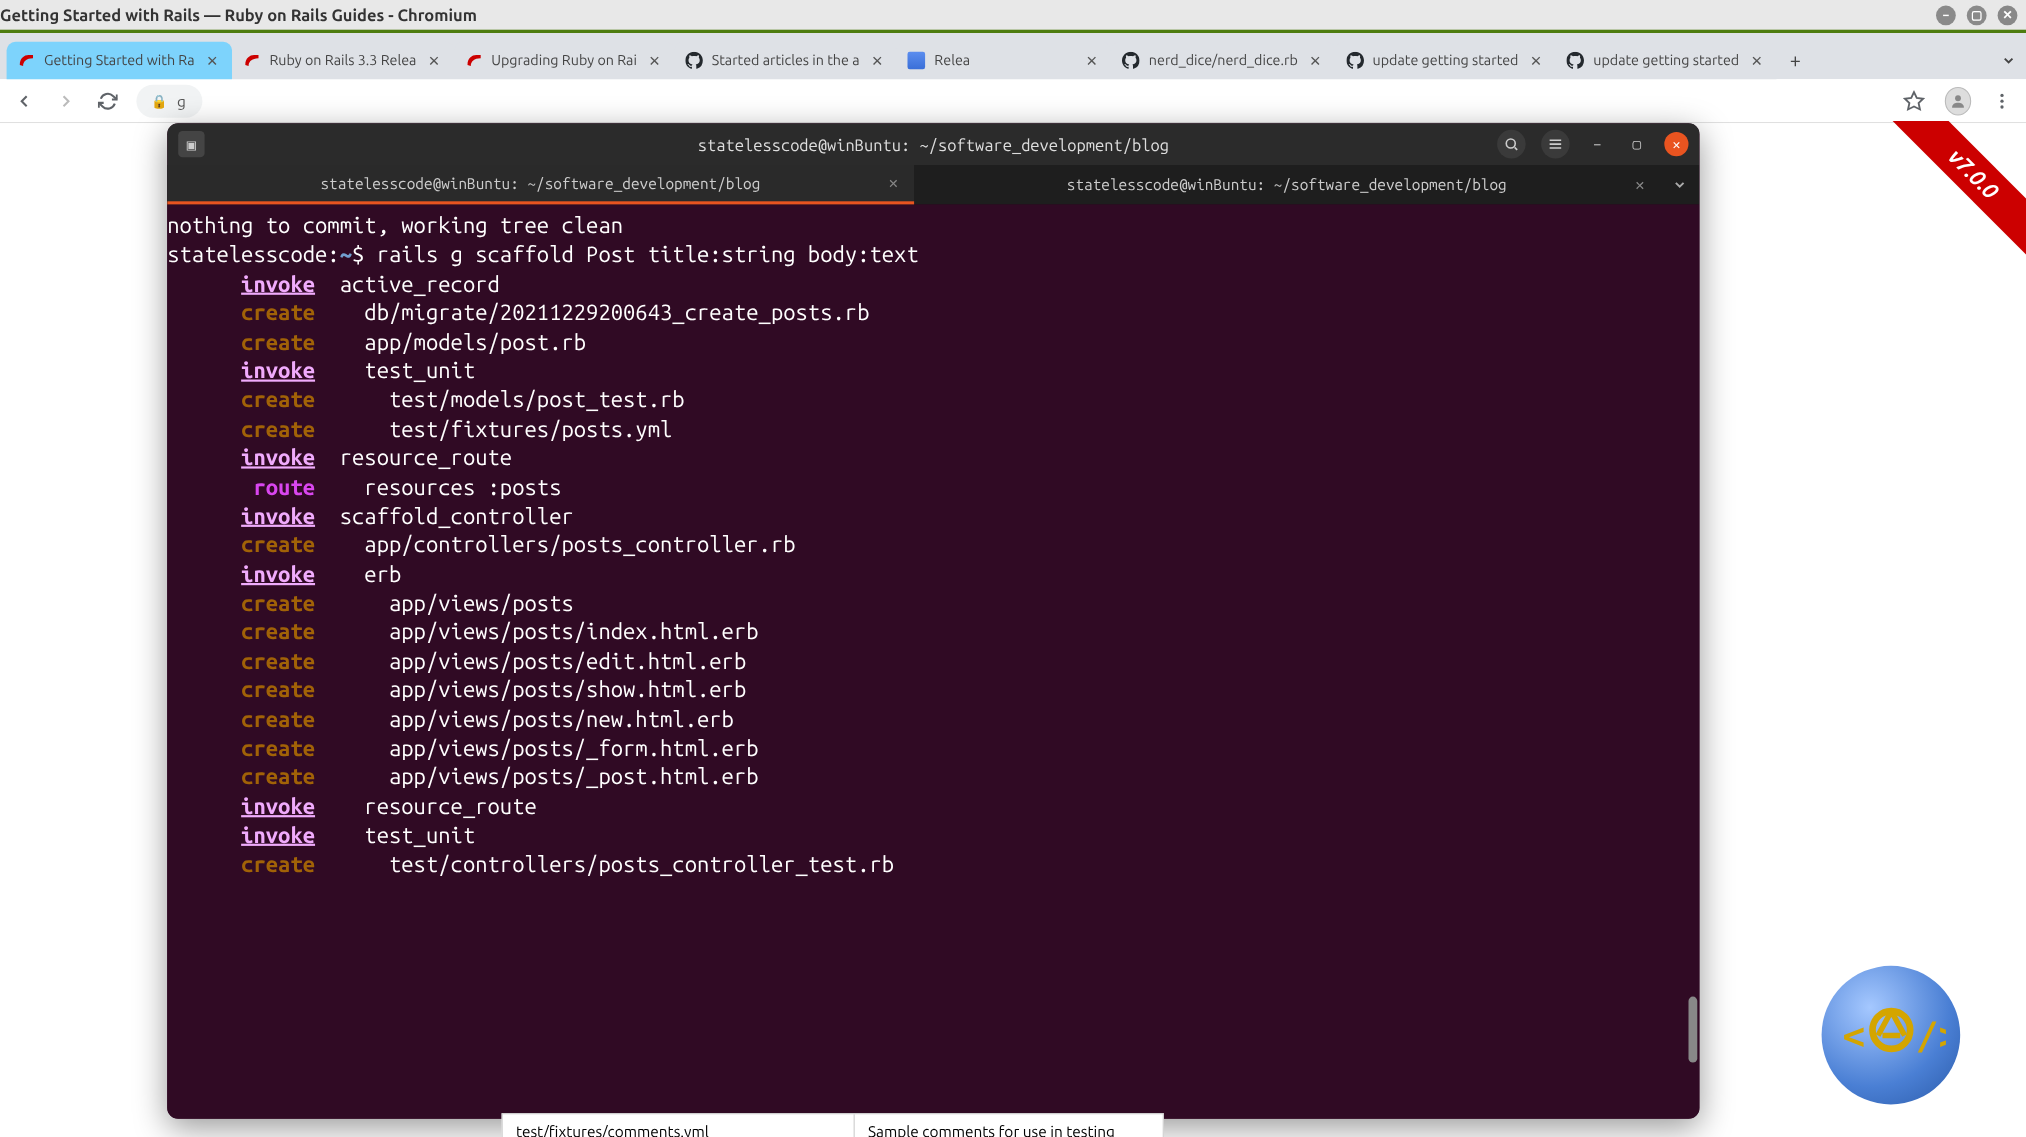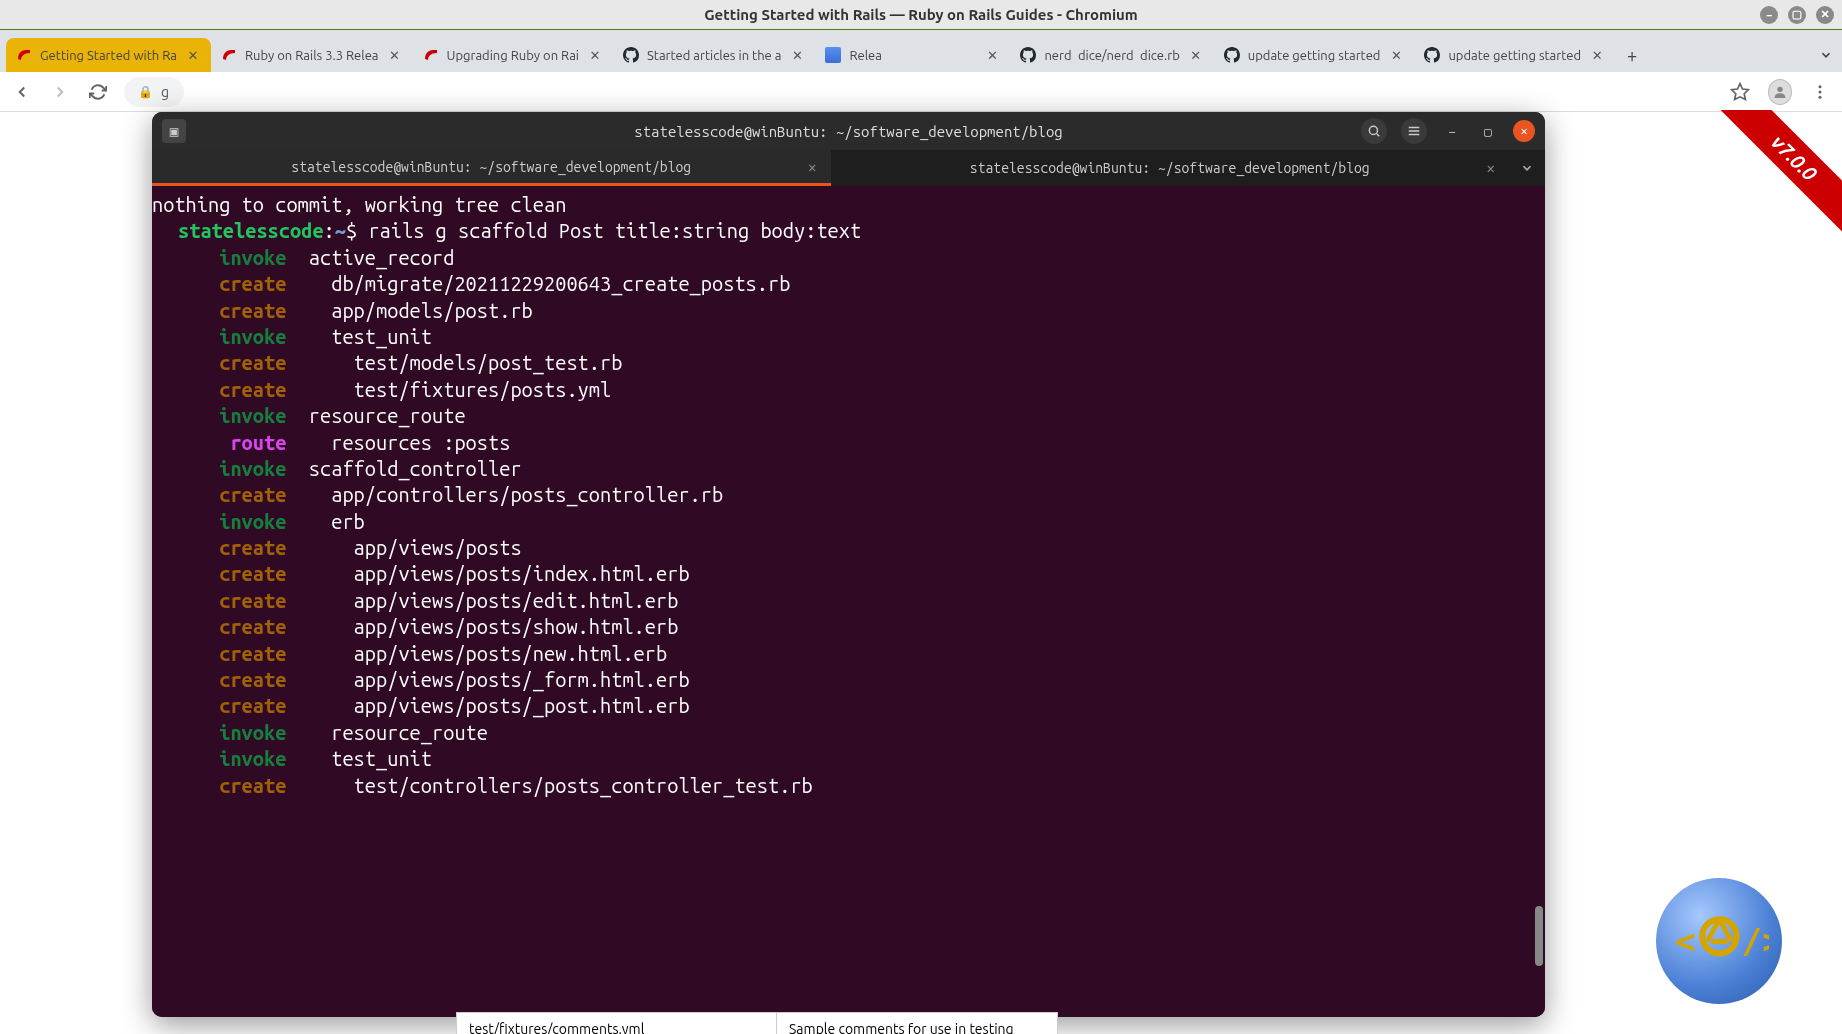--- a/index.html
+++ b/index.html
@@ -9,26 +9,25 @@
   font-family: Ubuntu, "Liberation Sans", sans-serif;
   background: #fff;
   overflow: hidden;
   transform-origin: top left;
 }
 .desktop-titlebar {
   height: 30px;
   background: #e8e8e8;
   display: flex;
   align-items: center;
-  justify-content: center;
   font-size: 15px;
   font-weight: bold;
   color: #333;
   position: relative;
-  border-bottom: 1px solid #4d7c0f;
+  border-bottom: 3px solid #4d7c0f;
 }
 .desktop-window-controls {
   position: absolute;
   right: 8px;
   display: flex;
   gap: 10px;
   align-items: center;
 }
 .dwc-btn {
   width: 18px;
@@ -58,21 +57,21 @@
   display: flex;
   align-items: center;
   padding: 0 10px;
   font-size: 13px;
   color: #444;
   gap: 8px;
   max-width: 215px;
   min-width: 195px;
   cursor: pointer;
 }
-.browser-tab.active { background: #eab308; }
+.browser-tab.active { background: #7dd3fc; }
 .tab-icon {
   width: 16px;
   height: 16px;
   flex-shrink: 0;
   display: inline-flex;
   align-items: center;
   justify-content: center;
 }
 .tab-title {
   white-space: nowrap;
@@ -295,24 +294,24 @@
   height: calc(100% - 74px);
   overflow: hidden;
   color: #fff;
   font-size: 20px;
   line-height: 1.32;
   white-space: pre;
   background: #300a24;
   position: relative;
 }
 .term-line { padding-left: 0; }
-.kw-invoke { color: #15803d; font-weight: bold; }
+.kw-invoke { color: #f0abfc; font-weight: bold; text-decoration: underline; }
 .kw-create { color: #a16207; font-weight: bold; }
 .kw-route  { color: #d946ef; font-weight: bold; }
-.prompt-user { color: #22c55e; font-weight: bold; margin-left: 26px; }
+.prompt-user { color: #ffffff; font-weight: normal; }
 .prompt-path { color: #729fcf; font-weight: bold; }
 
 .term-scrollbar {
   position: absolute;
   right: 2px;
   top: 720px;
   width: 8px;
   height: 60px;
   background: #888;
   border-radius: 4px;

